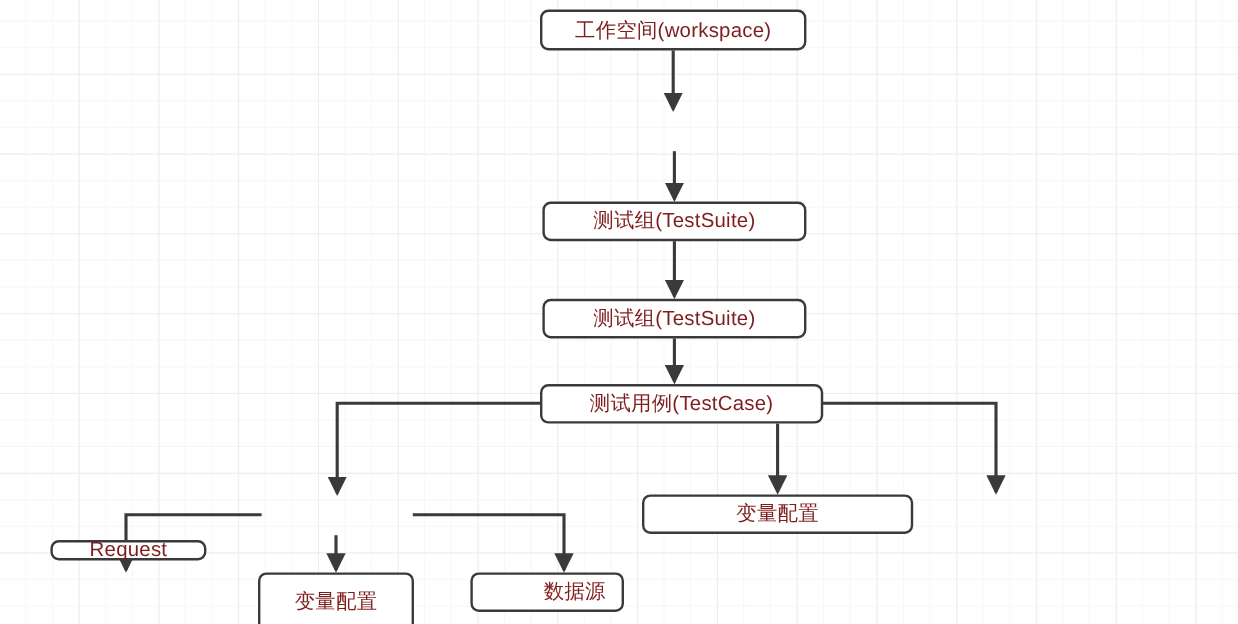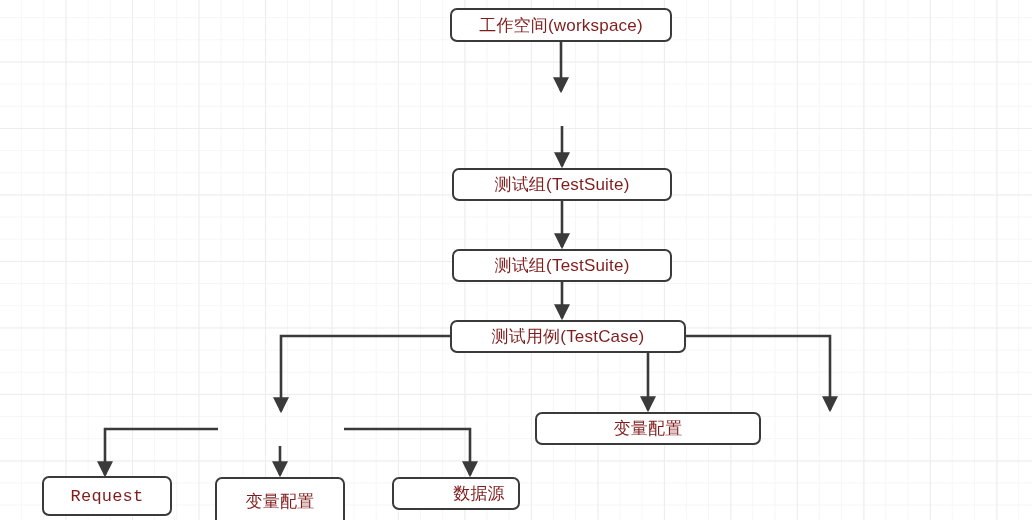--- a/index.html
+++ b/index.html
@@ -100,21 +100,21 @@
   <div class="node" style="left:450px; top:320px; width:236px; height:33px;">
     <span class="lbl">测试用例(TestCase)</span>
   </div>
 
 
   <div class="node" style="left:535px; top:412px; width:226px; height:33px;">
     <span class="lbl">变量配置</span>
   </div>
 
 
-  <div class="node" style="left:42px; top:476px; width:130px; height:40px;font-family:Liberation Mono, monospace;">
+  <div class="node" style="left:42px; top:450px; width:130px; height:17px;">
     <span class="lbl">Request</span>
   </div>
 
   <div class="node" style="left:215px; top:477px; width:130px; height:49px;">
     <span class="lbl">变量配置</span>
   </div>
 
   <div class="node" style="left:392px; top:477px; width:128px; height:33px;padding-left:46px;">
     <span class="lbl">数据源</span>
   </div>

